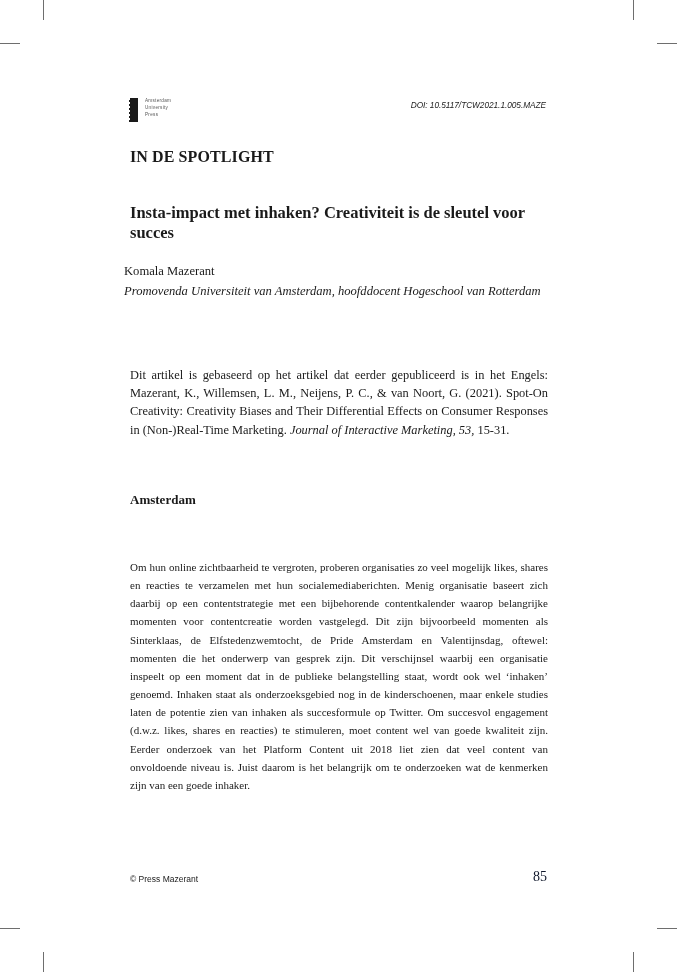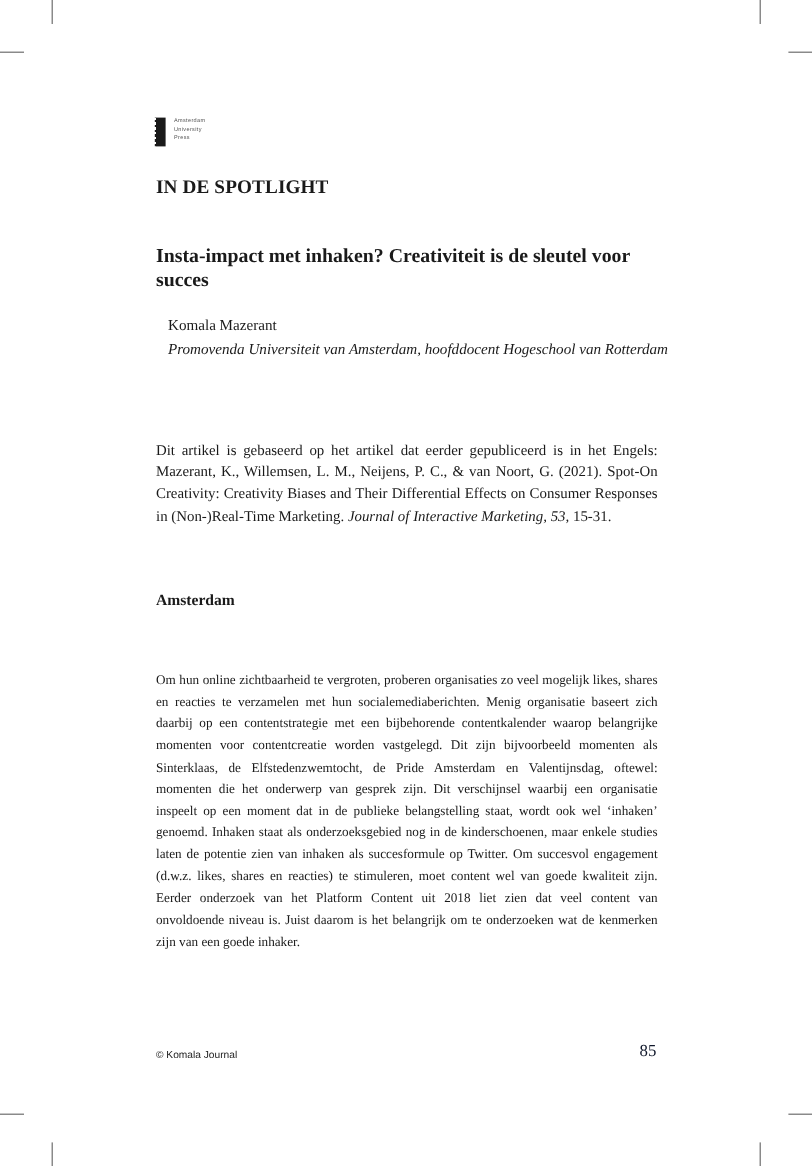--- a/index.html
+++ b/index.html
@@ -75,21 +75,21 @@
       left: 130px;
       top: 203px;
       width: 420px;
       font-size: 16.5px;
       font-weight: bold;
       line-height: 20px;
     }
 
     .author-block {
       position: absolute;
-      left: 140px;
+      left: 124px;
       top: 262px;
       width: 420px;
       font-size: 12.6px;
       line-height: 19.6px;
     }
     .author-block .aff { font-style: italic; }
 
     .intro-note {
       position: absolute;
       left: 130px;
@@ -151,31 +151,32 @@
 <div class="logo">
   <div class="logo-mark"></div>
   <div class="logo-text">
     <div>Amsterdam</div>
     <div>University</div>
     <div>Press</div>
   </div>
 </div>
 
 <div class="journal">
+  <div class="doi">DOI: 10.5117/TCW2021.1.005.MAZE</div>
 </div>
 
 <div class="section-label">IN DE SPOTLIGHT</div>
 
 <h1 class="title" style="margin:0;font-family:Liberation Serif, serif;">Insta-impact met inhaken? Creativiteit is de sleutel voor succes</h1>
 
 <div class="author-block">
   <div>Komala Mazerant</div>
   <div class="aff">Promovenda Universiteit van Amsterdam, hoofddocent Hogeschool van Rotterdam</div>
 </div>
 
 <p class="intro-note" style="margin:0;"><span>Dit artikel is gebaseerd op het artikel dat eerder gepubliceerd is in het Engels: Mazerant, K., Willemsen, L. M., Neijens, P. C., &amp; van Noort, G. (2021). Spot-On Creativity: Creativity Biases and Their Differential Effects on Consumer Responses in (Non-)Real-Time Marketing. </span><span class="ital">Journal of Interactive Marketing, 53,</span><span> 15-31.</span></p>
 
 <h2 class="h2" style="margin:0;">Amsterdam</h2>
 
 <p class="body-text" style="margin:0;">Om hun online zichtbaarheid te vergroten, proberen organisaties zo veel mogelijk likes, shares en reacties te verzamelen met hun socialemediabe­richten. Menig organisatie baseert zich daarbij op een contentstrategie met een bijbehorende contentkalender waarop belangrijke momenten voor contentcreatie worden vastgelegd. Dit zijn bijvoorbeeld momenten als Sinterklaas, de Elfstedenzwemtocht, de Pride Amsterdam en Valentijnsdag, oftewel: momenten die het onderwerp van gesprek zijn. Dit verschijn­sel waarbij een organisatie inspeelt op een moment dat in de publieke belangstelling staat, wordt ook wel ‘inhaken’ genoemd. Inhaken staat als onderzoeksgebied nog in de kinderschoenen, maar enkele studies laten de potentie zien van inhaken als succesformule op Twitter. Om succesvol engagement (d.w.z. likes, shares en reacties) te stimuleren, moet content wel van goede kwaliteit zijn. Eerder onderzoek van het Platform Content uit 2018 liet zien dat veel content van onvoldoende niveau is. Juist daarom is het belangrijk om te onderzoeken wat de kenmerken zijn van een goede inhaker.</p>
 
-<div class="footer-left">© Komala Journal</div>
+<div class="footer-left">© Press Mazerant</div>
 <div class="page-number">85</div>
 
 </body></html>

